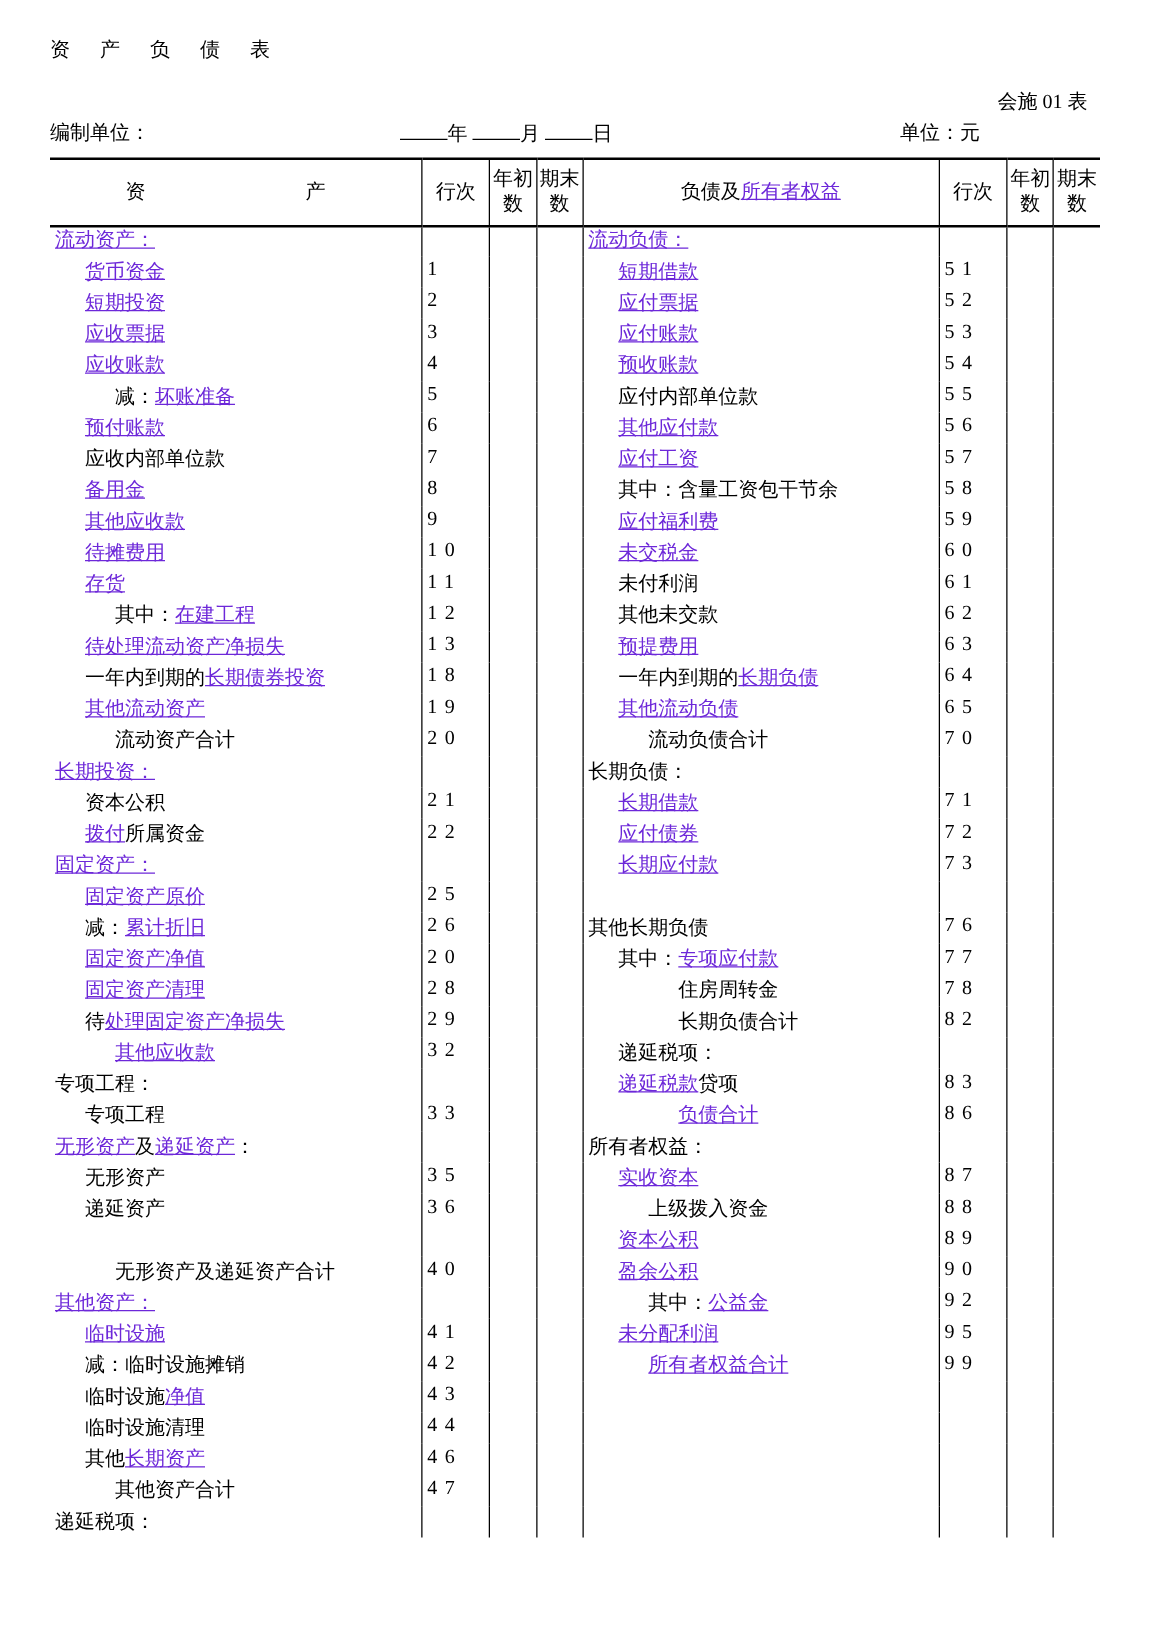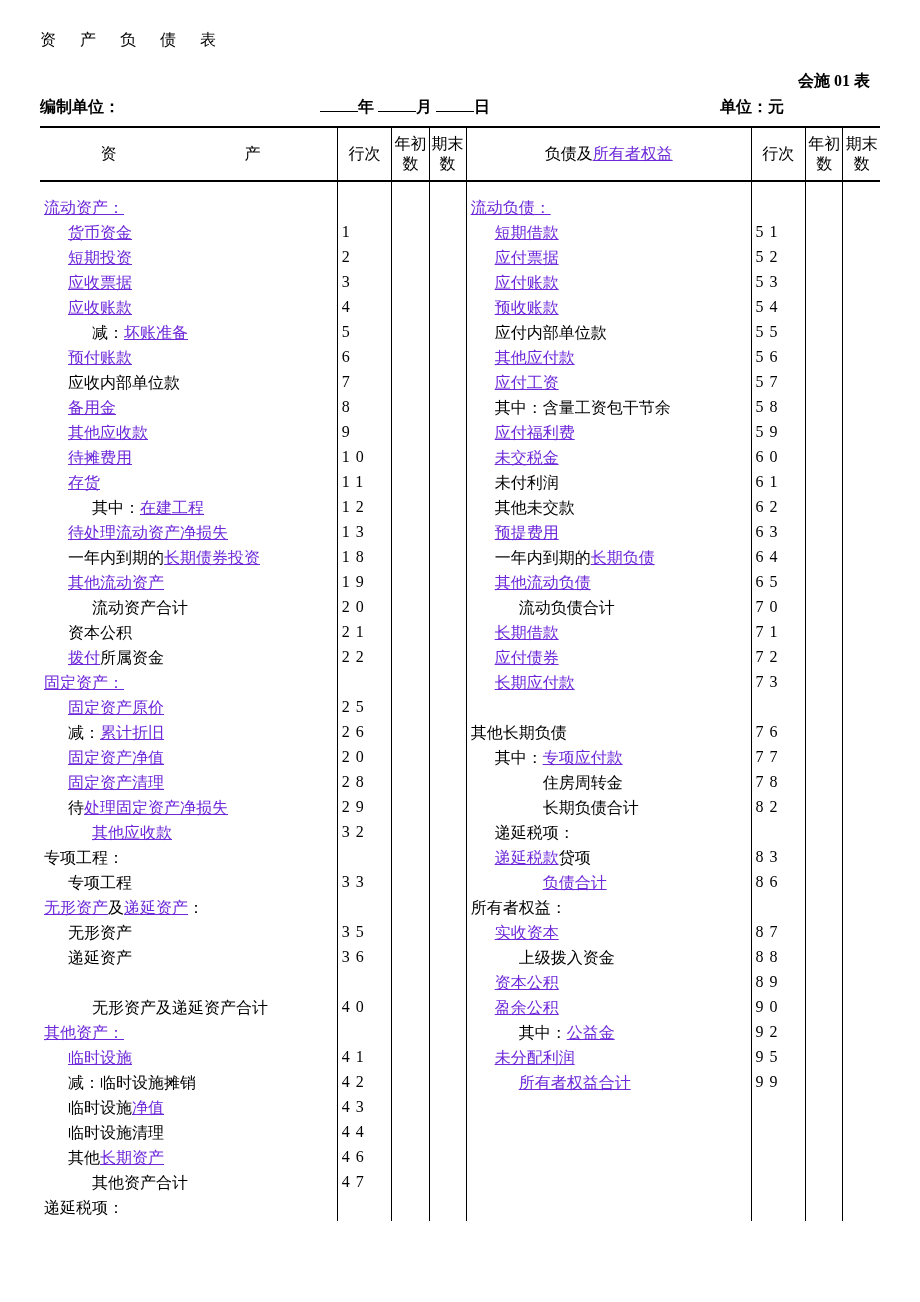--- a/index.html
+++ b/index.html
@@ -11,23 +11,22 @@
     color: #000;
     width: 920px;
     background: #fff;
   }
   .title {
     letter-spacing: 10px;
     margin-bottom: 20px;
   }
   .header-row {
     display: flex;
-    align-items: center;
+    align-items: flex-start;
     margin-bottom: 4px;
-    font-weight: bold;
   }
   .header-left { flex: 0 0 280px; }
   .header-mid { flex: 1; text-align: left; }
   .header-right { flex: 0 0 160px; text-align: left; }
   .blank { display: inline-block; border-bottom: 1px solid #000; min-width: 38px; height: 1em; vertical-align: baseline; }
   .form-no { text-align: right; padding-right: 10px; }
   table {
     border-collapse: collapse;
     width: 100%;
     margin-top: 8px;
@@ -44,21 +43,21 @@
   }
   thead th {
     border-top: 2px solid #000;
     border-bottom: 2px solid #000;
     vertical-align: middle;
     text-align: center;
     line-height: 1.25;
     padding: 6px 2px;
   }
   tbody td { border-top: none; }
-  tbody tr:first-child td { border-top: 2px solid #000; padding-top:16px;}
+  tbody tr:first-child td { border-top: 2px solid #000; padding-top:0;}
   .sep {
     border-left: 1px solid #000;
   }
   .c-asset { width: 240px; }
   .c-line { width: 44px; }
   .c-num  { width: 30px; text-align:center;}
   .c-liab { width: 230px; }
   a.link { color: #6d28d9; text-decoration: underline; }
   .ind1 { padding-left: 1.5em; display:inline-block;font-family:Liberation Mono, monospace;}
   .ind2 { padding-left: 3em; display:inline-block;}
@@ -266,20 +265,30 @@
         <td class="c-asset"><span class="ind2">流动资产合计</span></td>
         <td class="sep c-line"><span class="lineno">20</span></td>
         <td class="sep c-num"></td>
         <td class="sep c-num"></td>
         <td class="sep c-liab"><span class="ind2">流动负债合计</span></td>
         <td class="sep c-line"><span class="lineno">70</span></td>
         <td class="sep c-num"></td>
         <td class="sep c-num"></td>
       </tr>
       <tr>
+        <td class="c-asset"><span class=""><a class="link">长期投资：</a></span></td>
+        <td class="sep c-line"></td>
+        <td class="sep c-num"></td>
+        <td class="sep c-num"></td>
+        <td class="sep c-liab"><span class="">长期负债：</span></td>
+        <td class="sep c-line"></td>
+        <td class="sep c-num"></td>
+        <td class="sep c-num"></td>
+      </tr>
+      <tr>
         <td class="c-asset"><span class="ind1">资本公积</span></td>
         <td class="sep c-line"><span class="lineno">21</span></td>
         <td class="sep c-num"></td>
         <td class="sep c-num"></td>
         <td class="sep c-liab"><span class="ind1"><a class="link">长期借款</a></span></td>
         <td class="sep c-line"><span class="lineno">71</span></td>
         <td class="sep c-num"></td>
         <td class="sep c-num"></td>
       </tr>
       <tr>

